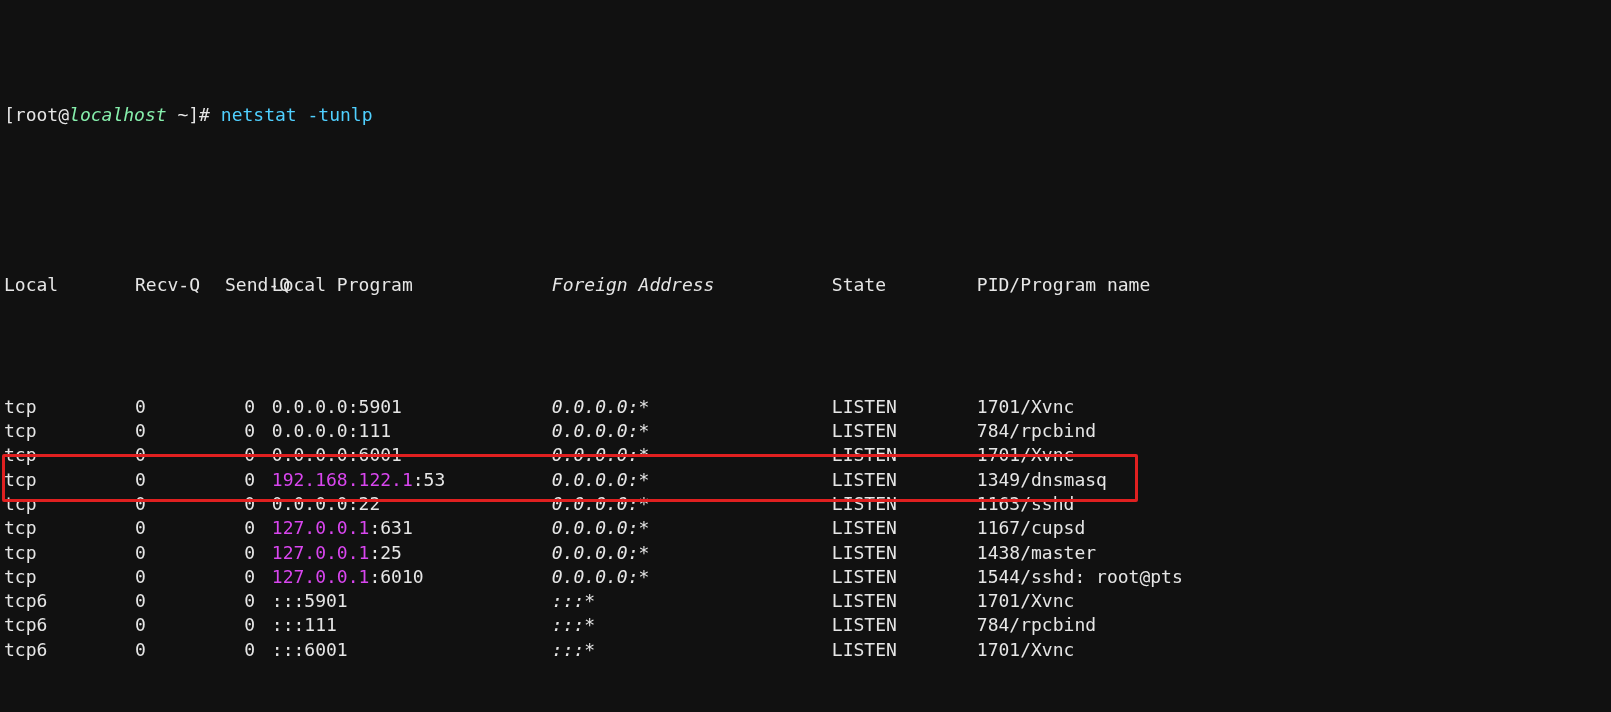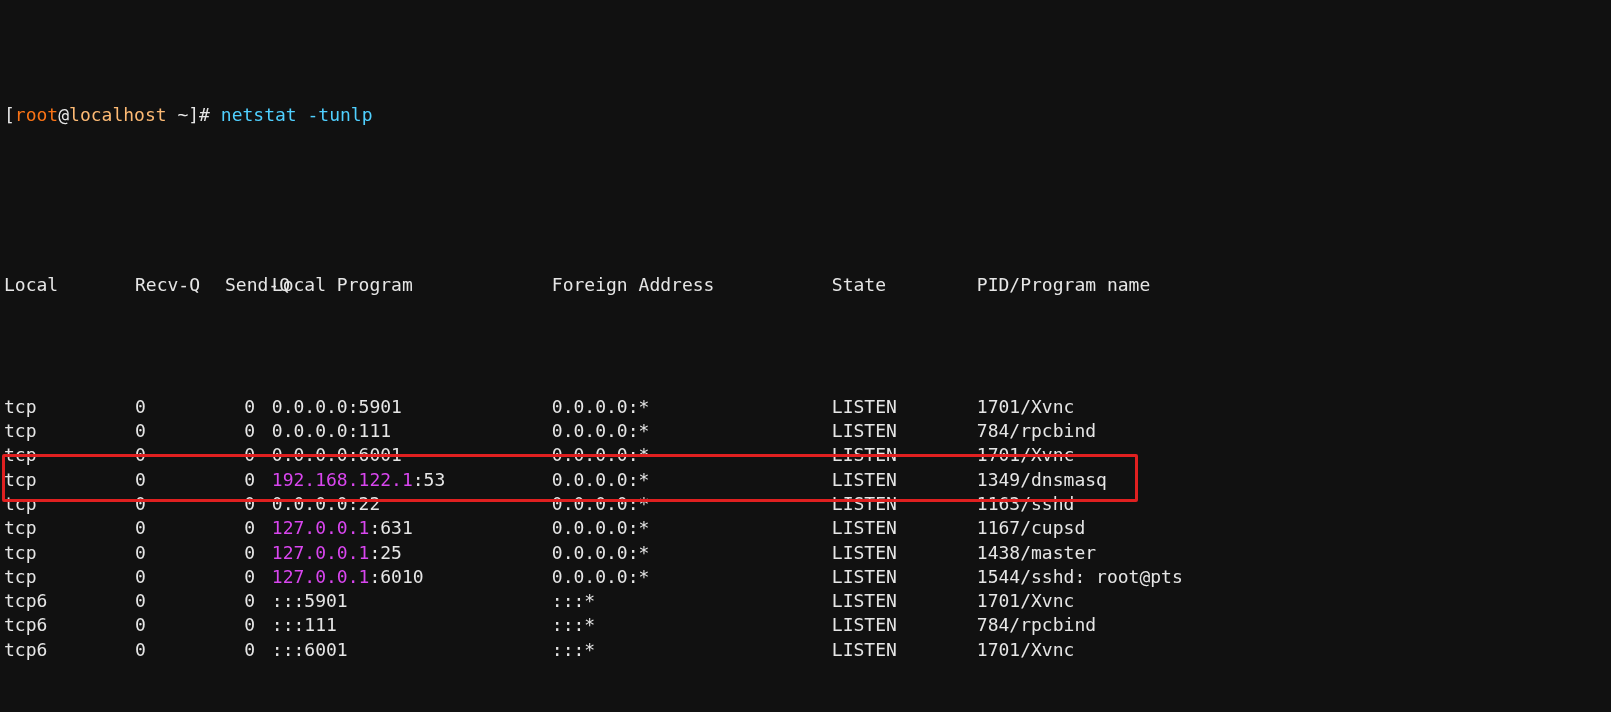--- a/index.html
+++ b/index.html
@@ -11,34 +11,34 @@
     font-size: 18px;
     line-height: 1.35;
     width: 1611px;
   }
   .term {
     padding: 6px 4px 4px 4px;
     white-space: pre;
     position: relative;
   }
   .prompt-bracket { color: #e6e6e6; }
-  .prompt-user    { color: #f97316; }
+  .prompt-user    { color: #e5e5e5; }
   .prompt-at      { color: #e6e6e6; }
-  .prompt-host    { color: #fdba74; }
+  .prompt-host    { color: #86efac; font-style: italic; }
   .prompt-tilde   { color: #e6e6e6; }
   .cmd            { color: #50d0ff; text-align: center; }
   .ip-hi          { color: #d946ef; }
   .hdr            { color: #e6e6e6; }
   .row            { display: block; }
   
   .c-proto   { display:inline-block; width: 115px; }
   .c-recvq   { display:inline-block; width:  90px; text-align:left;margin-left:16px; }
   .c-sendq   { display:inline-block; width:  30px; text-align:right; padding-right:6px;}
   .c-local   { display:inline-block; width: 280px; }
-  .c-foreign { display:inline-block; width: 280px; }
+  .c-foreign { display:inline-block; width: 280px; font-style: italic; }
   .c-state   { display:inline-block; width: 145px; }
   .c-pid     { display:inline-block; }
   .highlight-box {
     position: absolute;
     border: 3px solid #e02020;
     border-radius: 2px;
     pointer-events: none;
   }
 </style>
 </head>

